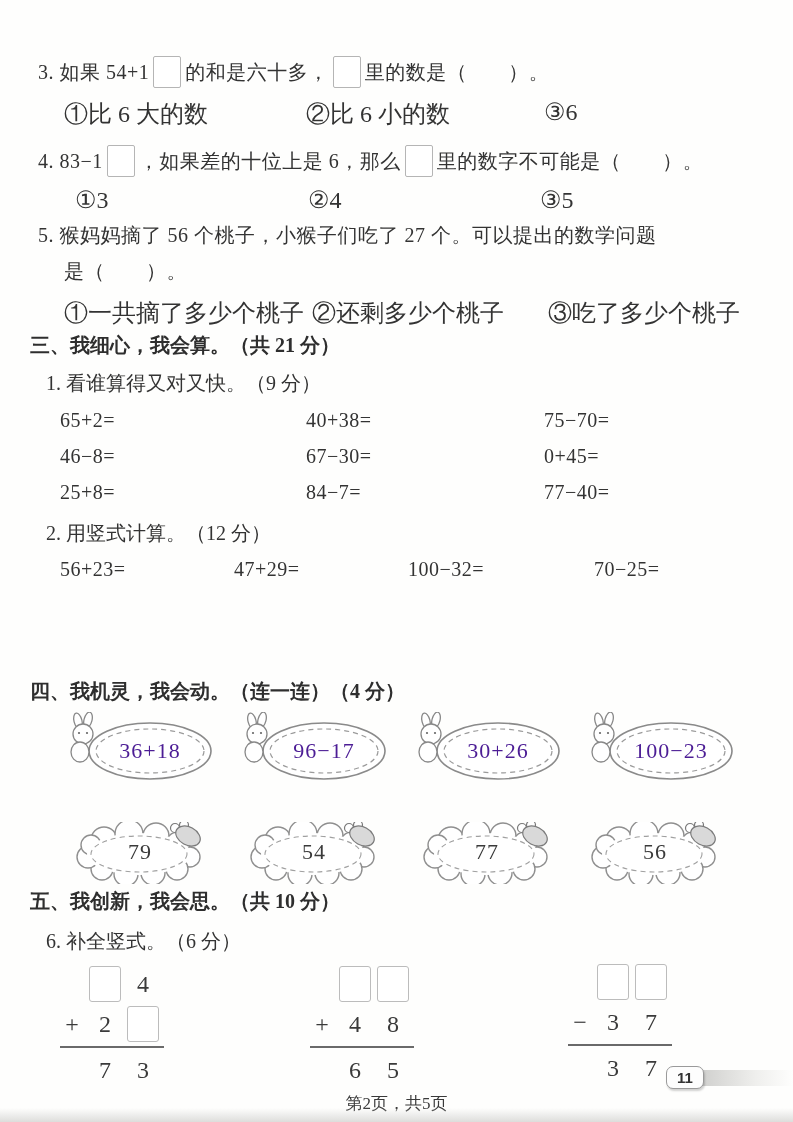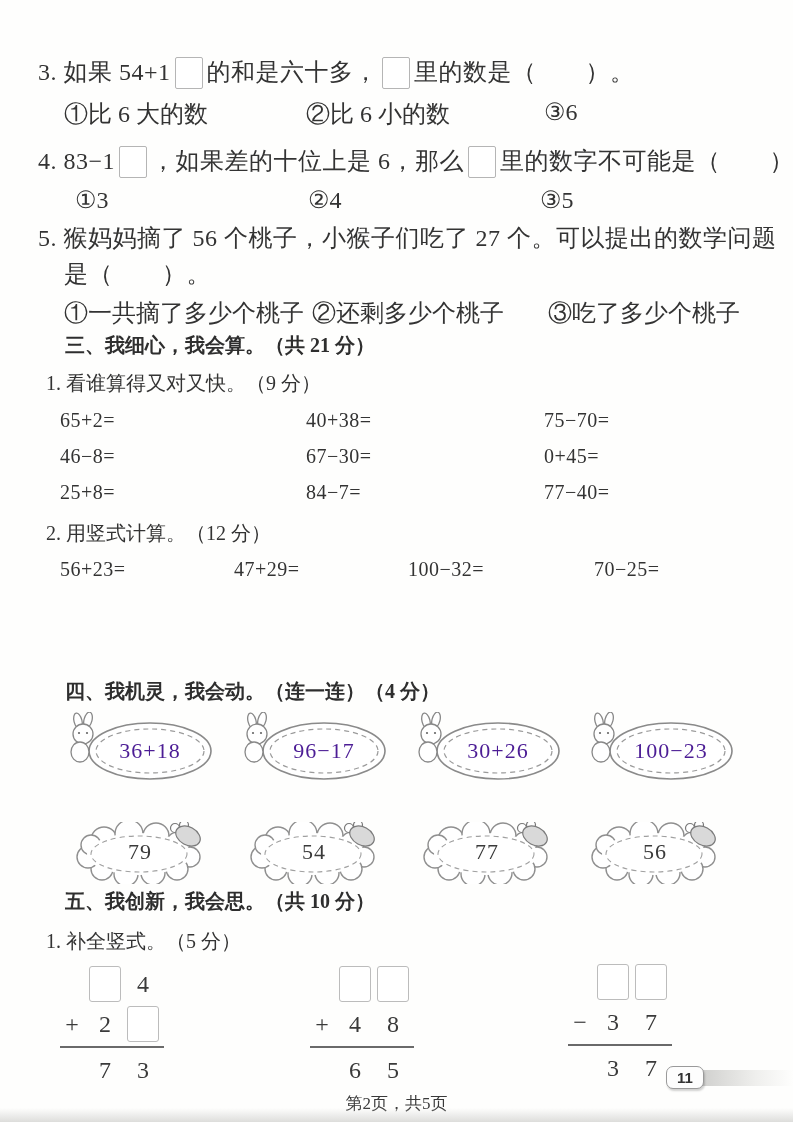--- a/index.html
+++ b/index.html
@@ -2,23 +2,23 @@
 <html><head>
 <meta charset="utf-8">
 <style>
   html,body{margin:0;padding:0;background:#e9e9e7;}
   #page{
     position:relative;width:793px;height:1122px;margin:0 auto;
     background:#fefefd;overflow:hidden;
     font-family:"Liberation Serif","DejaVu Serif",serif;
     color:#333;
   }
-  .tline{position:absolute;font-size:24px;letter-spacing:0.5px;white-space:nowrap;text-align:center;}
+  .tline{position:absolute;font-size:20px;letter-spacing:0.5px;white-space:nowrap;text-align:center;}
   .opt{position:absolute;font-size:24px;white-space:nowrap;}
-  .heading{position:absolute;font-size:20px;font-weight:bold;white-space:nowrap;color:#2e2e2e;margin-left:35px;}
+  .heading{position:absolute;font-size:20px;font-weight:bold;white-space:nowrap;color:#2e2e2e;}
   .subtitle{position:absolute;font-size:20px;white-space:nowrap;}
   .calc{position:absolute;font-size:20px;white-space:nowrap;letter-spacing:0.5px;}
   .sq{
     display:inline-block;width:26px;height:30px;border:1px solid #b5b5b5;
     border-radius:2px;vertical-align:-9px;margin:0 4px;background:#fff;
   }
   
   .oval-unit{position:absolute;width:152px;height:74px;}
   .oval-unit svg.ovalshape{position:absolute;left:22px;top:8px;}
   .oval-unit .bunny{position:absolute;left:0;top:0;}
@@ -269,21 +269,21 @@
       <g>
         <circle cx="101" cy="6" r="4.5" fill="#fff" stroke="#7a7a7a" stroke-width="1.2"></circle>
         <circle cx="110" cy="3" r="4.5" fill="#fff" stroke="#7a7a7a" stroke-width="1.2"></circle>
         <ellipse cx="114" cy="14" rx="13" ry="9" transform="rotate(28 114 14)" fill="#d9d9d9" stroke="#7a7a7a" stroke-width="1.2"></ellipse>
       </g>
     </svg>
     <div class="cloud-label">56</div>
   </div>
 
   <div class="heading" style="left:30px;top:888px">五、我创新，我会思。（共 10 分）</div>
-  <div class="subtitle" style="left:46px;top:928px">1. 补全竖式。（5 分）</div>
+  <div class="subtitle" style="left:46px;top:928px">6. 补全竖式。（6 分）</div>
 
   <div class="vp" style="left:58px;top:964px">
     <div class="vrow">
       <span class="vop"></span>
       <span class="vcell">
           <span class="sqv"></span>
         </span>
       <span class="vcell">4</span>
     </div>
     <div class="vrow">

